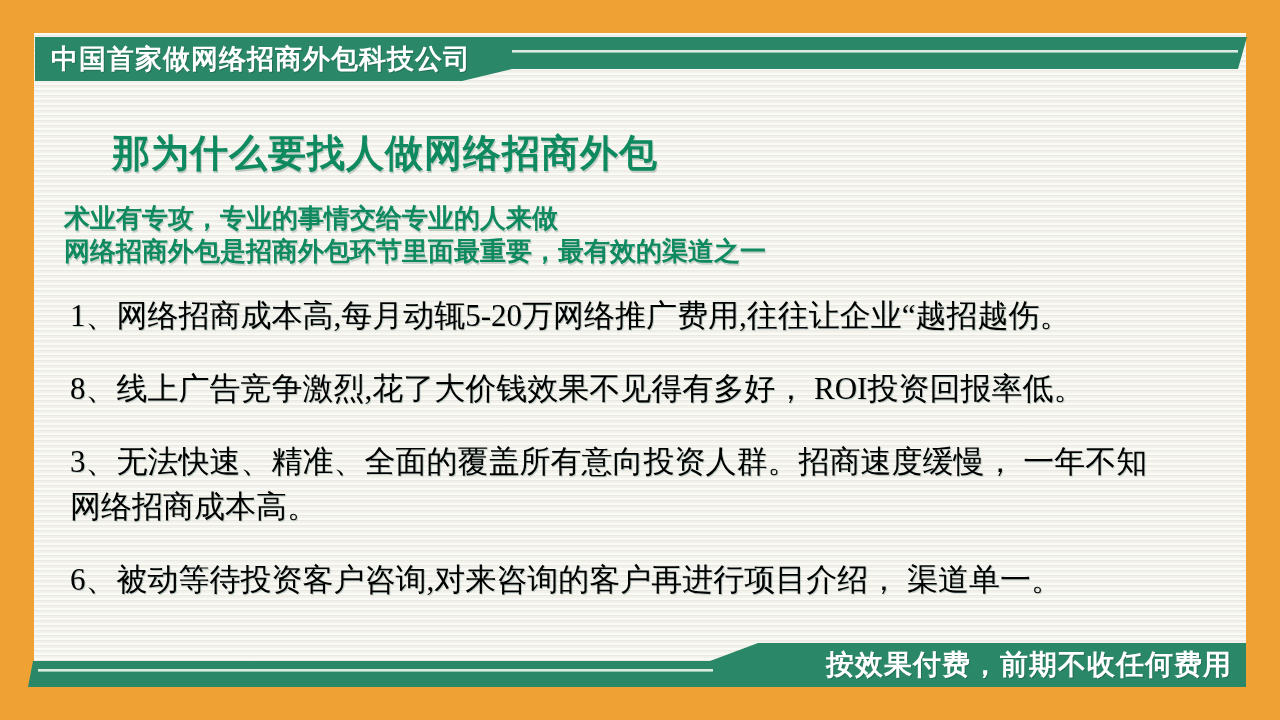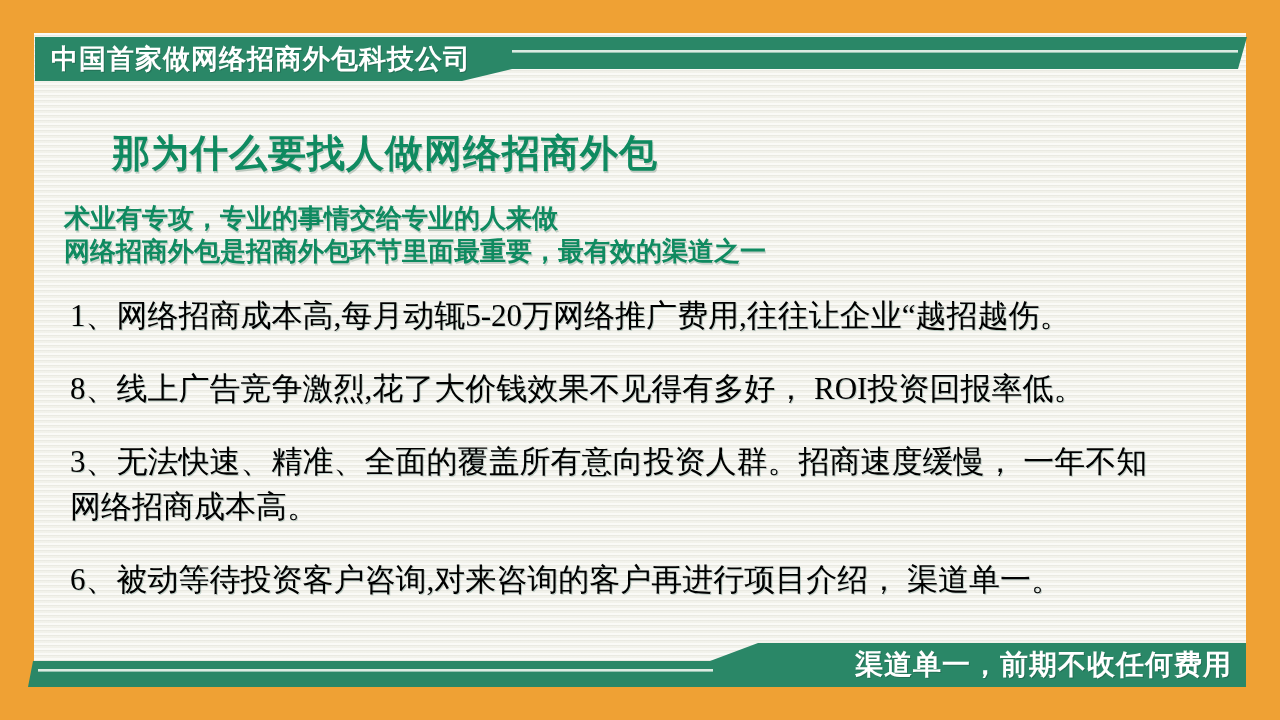--- a/index.html
+++ b/index.html
@@ -133,16 +133,16 @@
     <div class="point">
       <div>3、无法快速、精准、全面的覆盖所有意向投资人群。招商速度缓慢， 一年不知</div>
       <div>网络招商成本高。</div>
     </div>
     <div class="point">
       <div>6、被动等待投资客户咨询,对来咨询的客户再进行项目介绍， 渠道单一。</div>
     </div>
   </div>
 
   <div class="ribbon-text bottom">
-    <span>渠道单一，前期不收任何费用</span>
+    <span>按效果付费，前期不收任何费用</span>
   </div>
 
 </div>
 
 </body></html>

